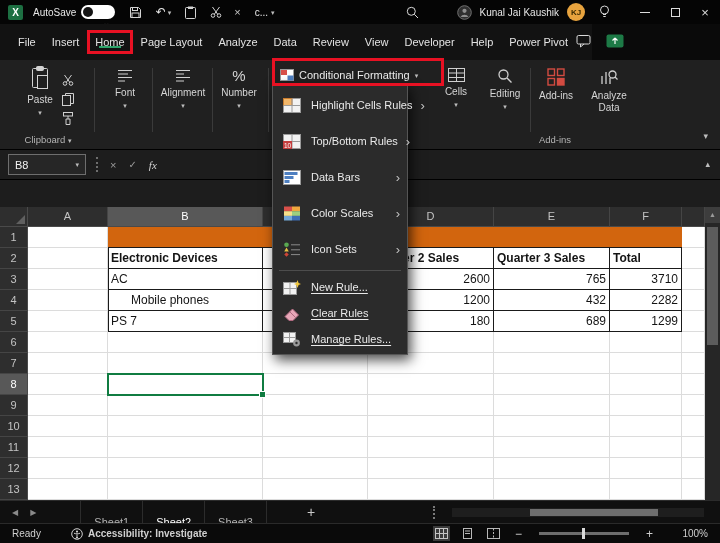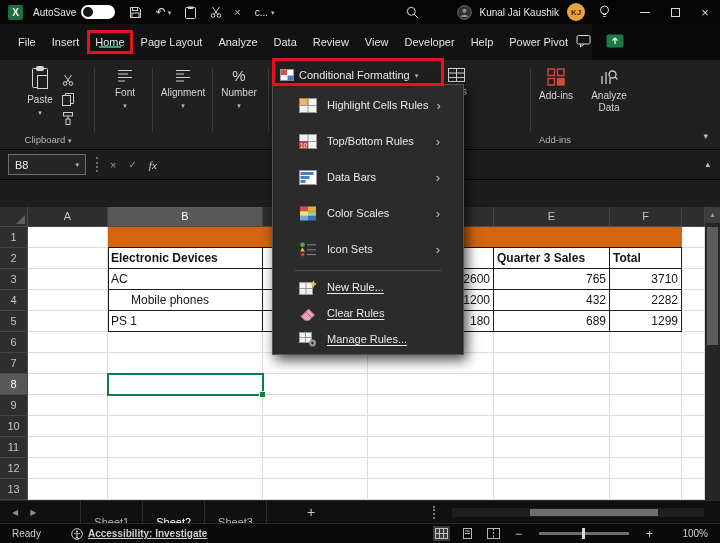--- a/index.html
+++ b/index.html
@@ -52,21 +52,21 @@
 .g-c.hdr{font-weight:bold;}
 .g-c.num{text-align:right;}
 #title-band{position:absolute;left:108px;top:20px;width:574px;height:21px;background:#d2650e;border-bottom:1px solid #1a1a1a;z-index:3;}
 #selection{position:absolute;left:107px;top:166px;width:157px;height:23px;border:2px solid #107c41;z-index:4;}
 #selection::after{content:"";position:absolute;right:-4px;bottom:-4px;width:5px;height:5px;background:#107c41;border:1px solid #fff;}
 #vscroll{position:absolute;left:705px;top:207px;width:15px;height:293px;background:#262626;}
 #vscroll .arrowbox{height:16px;background:#3d3d3d;color:#9a9a9a;font-size:7px;text-align:center;line-height:16px;}
 #vthumb{position:absolute;left:2px;top:20px;width:11px;height:118px;background:#5c5c5c;}
 
 
-#cf-menu{position:absolute;left:272px;top:84px;width:192px;background:#2b2b2b;border:1px solid #555;box-shadow:3px 5px 12px rgba(0,0,0,.7);z-index:50;padding:2px 16px;}
+#cf-menu{position:absolute;left:272px;top:84px;width:136px;background:#2b2b2b;border:1px solid #555;box-shadow:3px 5px 12px rgba(0,0,0,.7);z-index:50;padding:2px 0;}
 .menu-item{display:flex;align-items:center;height:36px;padding:0 7px 0 8px;color:#e9e9e9;font-size:11px;gap:8px;}
 .menu-item.small{height:26px;}
 .menu-item.small .mi-label{text-decoration:underline;text-underline-offset:2px;}
 .mi-icon{width:22px;height:18px;flex:none;display:flex;align-items:center;justify-content:center;}
 .mi-label{flex:1;white-space:nowrap;}
 .mi-chev{color:#c0c0c0;font-size:13px;line-height:1;}
 .menu-sep{height:1px;background:#4d4d4d;margin:3px 6px;}
 
 
 #tabbar{position:relative;position:absolute;left:0;top:500px;width:720px;height:23px;background:#101010;border-top:1px solid #2b2b2b;display:flex;align-items:center;color:#b5b5b5;font-size:11px;}
@@ -261,20 +261,28 @@
       <svg width="17" height="14" fill="none" stroke="#cfcfcf">
           <rect x="0.5" y="0.5" width="16" height="13"></rect>
           <line x1="0.5" y1="5" x2="16.5" y2="5"></line>
           <line x1="0.5" y1="9.5" x2="16.5" y2="9.5"></line>
           <line x1="8.5" y1="0.5" x2="8.5" y2="13.5"></line>
         </svg>
       <span>Cells</span>
       <span class="chev">▾</span>
     </div>
 
+    <div class="collapsed" style="left:482px;width:46px;">
+      <svg width="16" height="16" fill="none" stroke="#cfcfcf" stroke-width="1.3">
+          <circle cx="6.5" cy="6.5" r="4.5"></circle>
+          <path d="M10 10 L14.5 14.5"></path>
+        </svg>
+      <span>Editing</span>
+      <span class="chev">▾</span>
+    </div>
     <div class="rsep" style="left:530px;"></div>
 
     <div class="collapsed" style="left:534px;width:44px;">
       <svg width="18" height="18" viewBox="0 0 18 18" fill="none" stroke="#d24b41" stroke-width="1.4">
         <rect x="1" y="1" width="6.5" height="6.5"></rect>
           <rect x="10.5" y="1" width="6.5" height="6.5"></rect>
         <rect x="1" y="10.5" width="6.5" height="6.5"></rect>
           <rect x="10.5" y="10.5" width="6.5" height="6.5" fill="#d24b41"></rect>
       </svg>
       <span>Add-ins</span>
@@ -356,21 +364,21 @@
         <div class="g-c tbl tbl-left" style="width: 155px; padding-left: 22px;">Mobile phones</div>
         <div class="g-c tbl" style="width: 105px;"></div>
         <div class="g-c tbl num" style="width: 126px;">1200</div>
         <div class="g-c tbl num" style="width: 116px;">432</div>
         <div class="g-c tbl num" style="width: 72px;">2282</div>
         <div class="g-c" style="width: 23px;"></div>
       </div>
       <div class="g-row">
         <div class="g-rh" style="width: 28px;">5</div>
         <div class="g-c" style="width: 80px;"></div>
-        <div class="g-c tbl tbl-left" style="width: 155px;">PS 1</div>
+        <div class="g-c tbl tbl-left" style="width: 155px;">PS 7</div>
         <div class="g-c tbl" style="width: 105px;"></div>
         <div class="g-c tbl num" style="width: 126px;">180</div>
         <div class="g-c tbl num" style="width: 116px;">689</div>
         <div class="g-c tbl num" style="width: 72px;">1299</div>
         <div class="g-c" style="width: 23px;"></div>
       </div>
       <div class="g-row">
         <div class="g-rh" style="width: 28px;">6</div>
         <div class="g-c" style="width: 80px;"></div>
         <div class="g-c" style="width: 155px;"></div>
@@ -576,21 +584,21 @@
 
   <div id="statusbar">
     <span style="margin-left:12px;">Ready</span>
     <span style="margin-left:30px;display:inline-flex;">
       <svg width="12" height="12" fill="none" stroke="#cfcfcf">
           <circle cx="6" cy="6" r="5.3"></circle>
           <circle cx="6" cy="3.6" r="1.1" fill="#cfcfcf" stroke="none"></circle>
           <path d="M3 5.2 C4.2 6 7.8 6 9 5.2 M6 6.3 V8.8 M6 8.8 L4.5 11 M6 8.8 L7.5 11"></path>
         </svg>
     </span>
-    <span style="margin-left:5px;font-weight:bold;text-decoration:underline;">Accessibility: Investigate</span>
+    <span style="margin-left:5px;font-weight:bold;">Accessibility: Investigate</span>
     <span style="margin-left:auto;display:inline-flex;align-items:center;gap:9px;">
       <span class="view-ic on">
         <svg width="13" height="11" fill="none" stroke="#c4c4c4">
             <rect x="0.5" y="0.5" width="12" height="10"></rect>
             <line x1="4.5" y1="0.5" x2="4.5" y2="10.5"></line>
             <line x1="8.5" y1="0.5" x2="8.5" y2="10.5"></line>
             <line x1="0.5" y1="5.5" x2="12.5" y2="5.5"></line>
           </svg>
       </span>
       <span class="view-ic">

